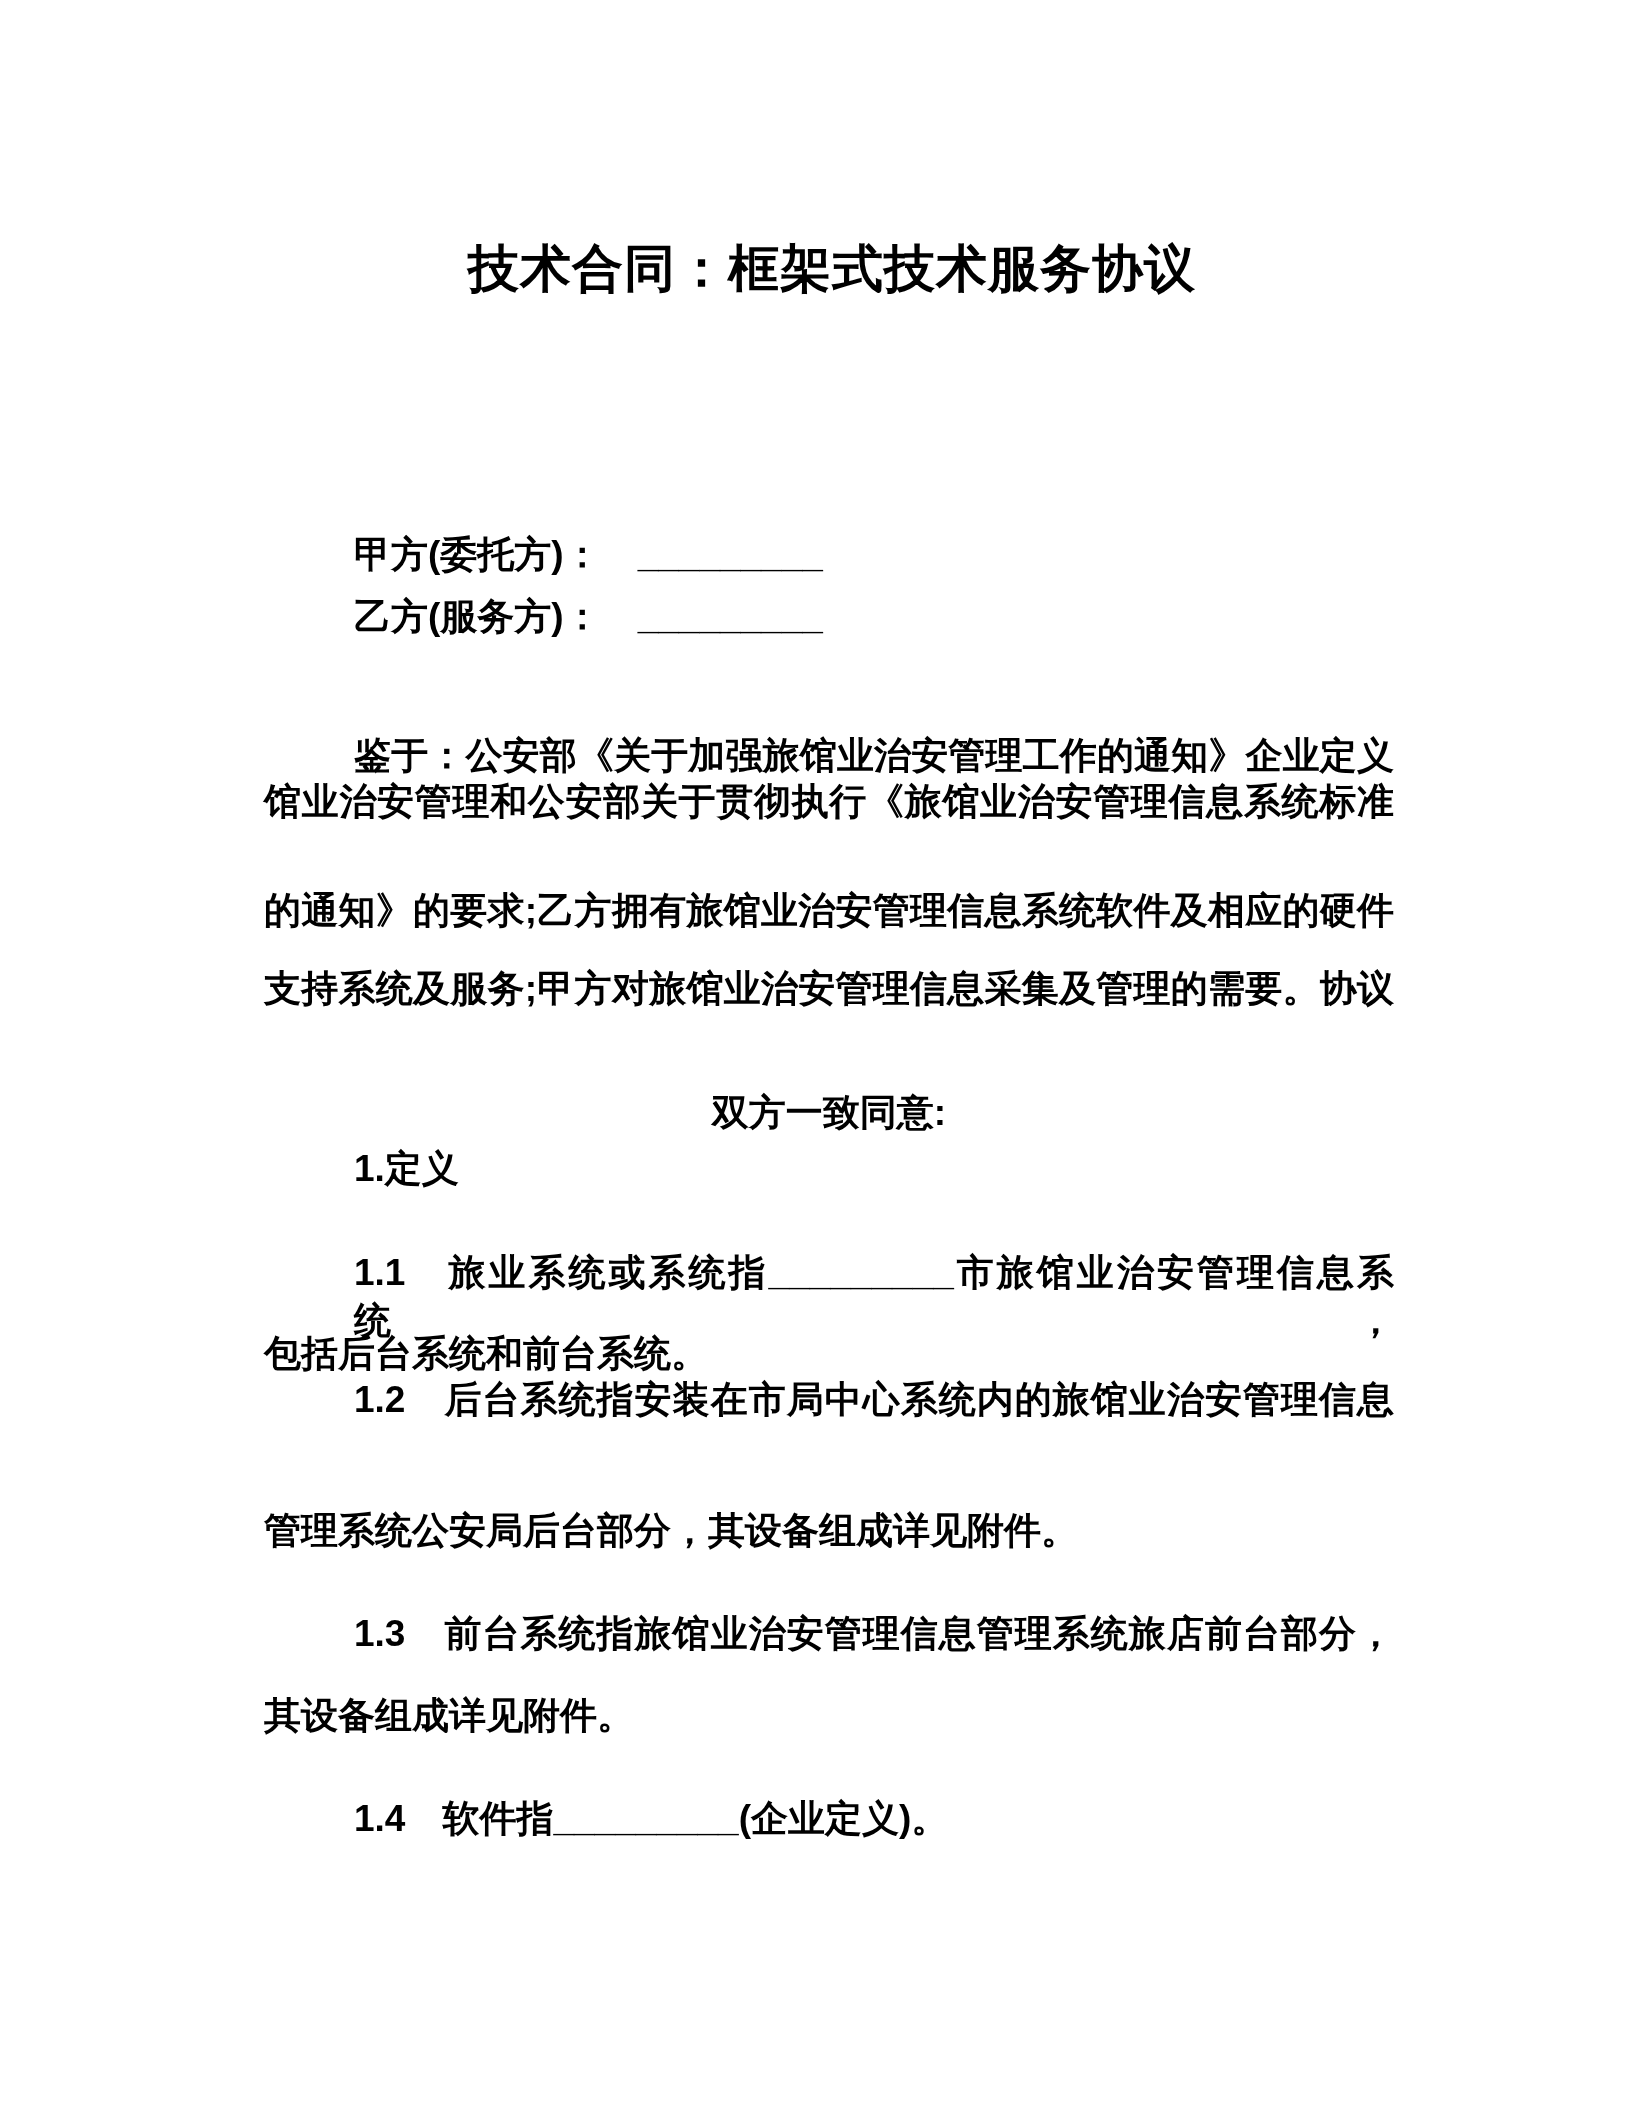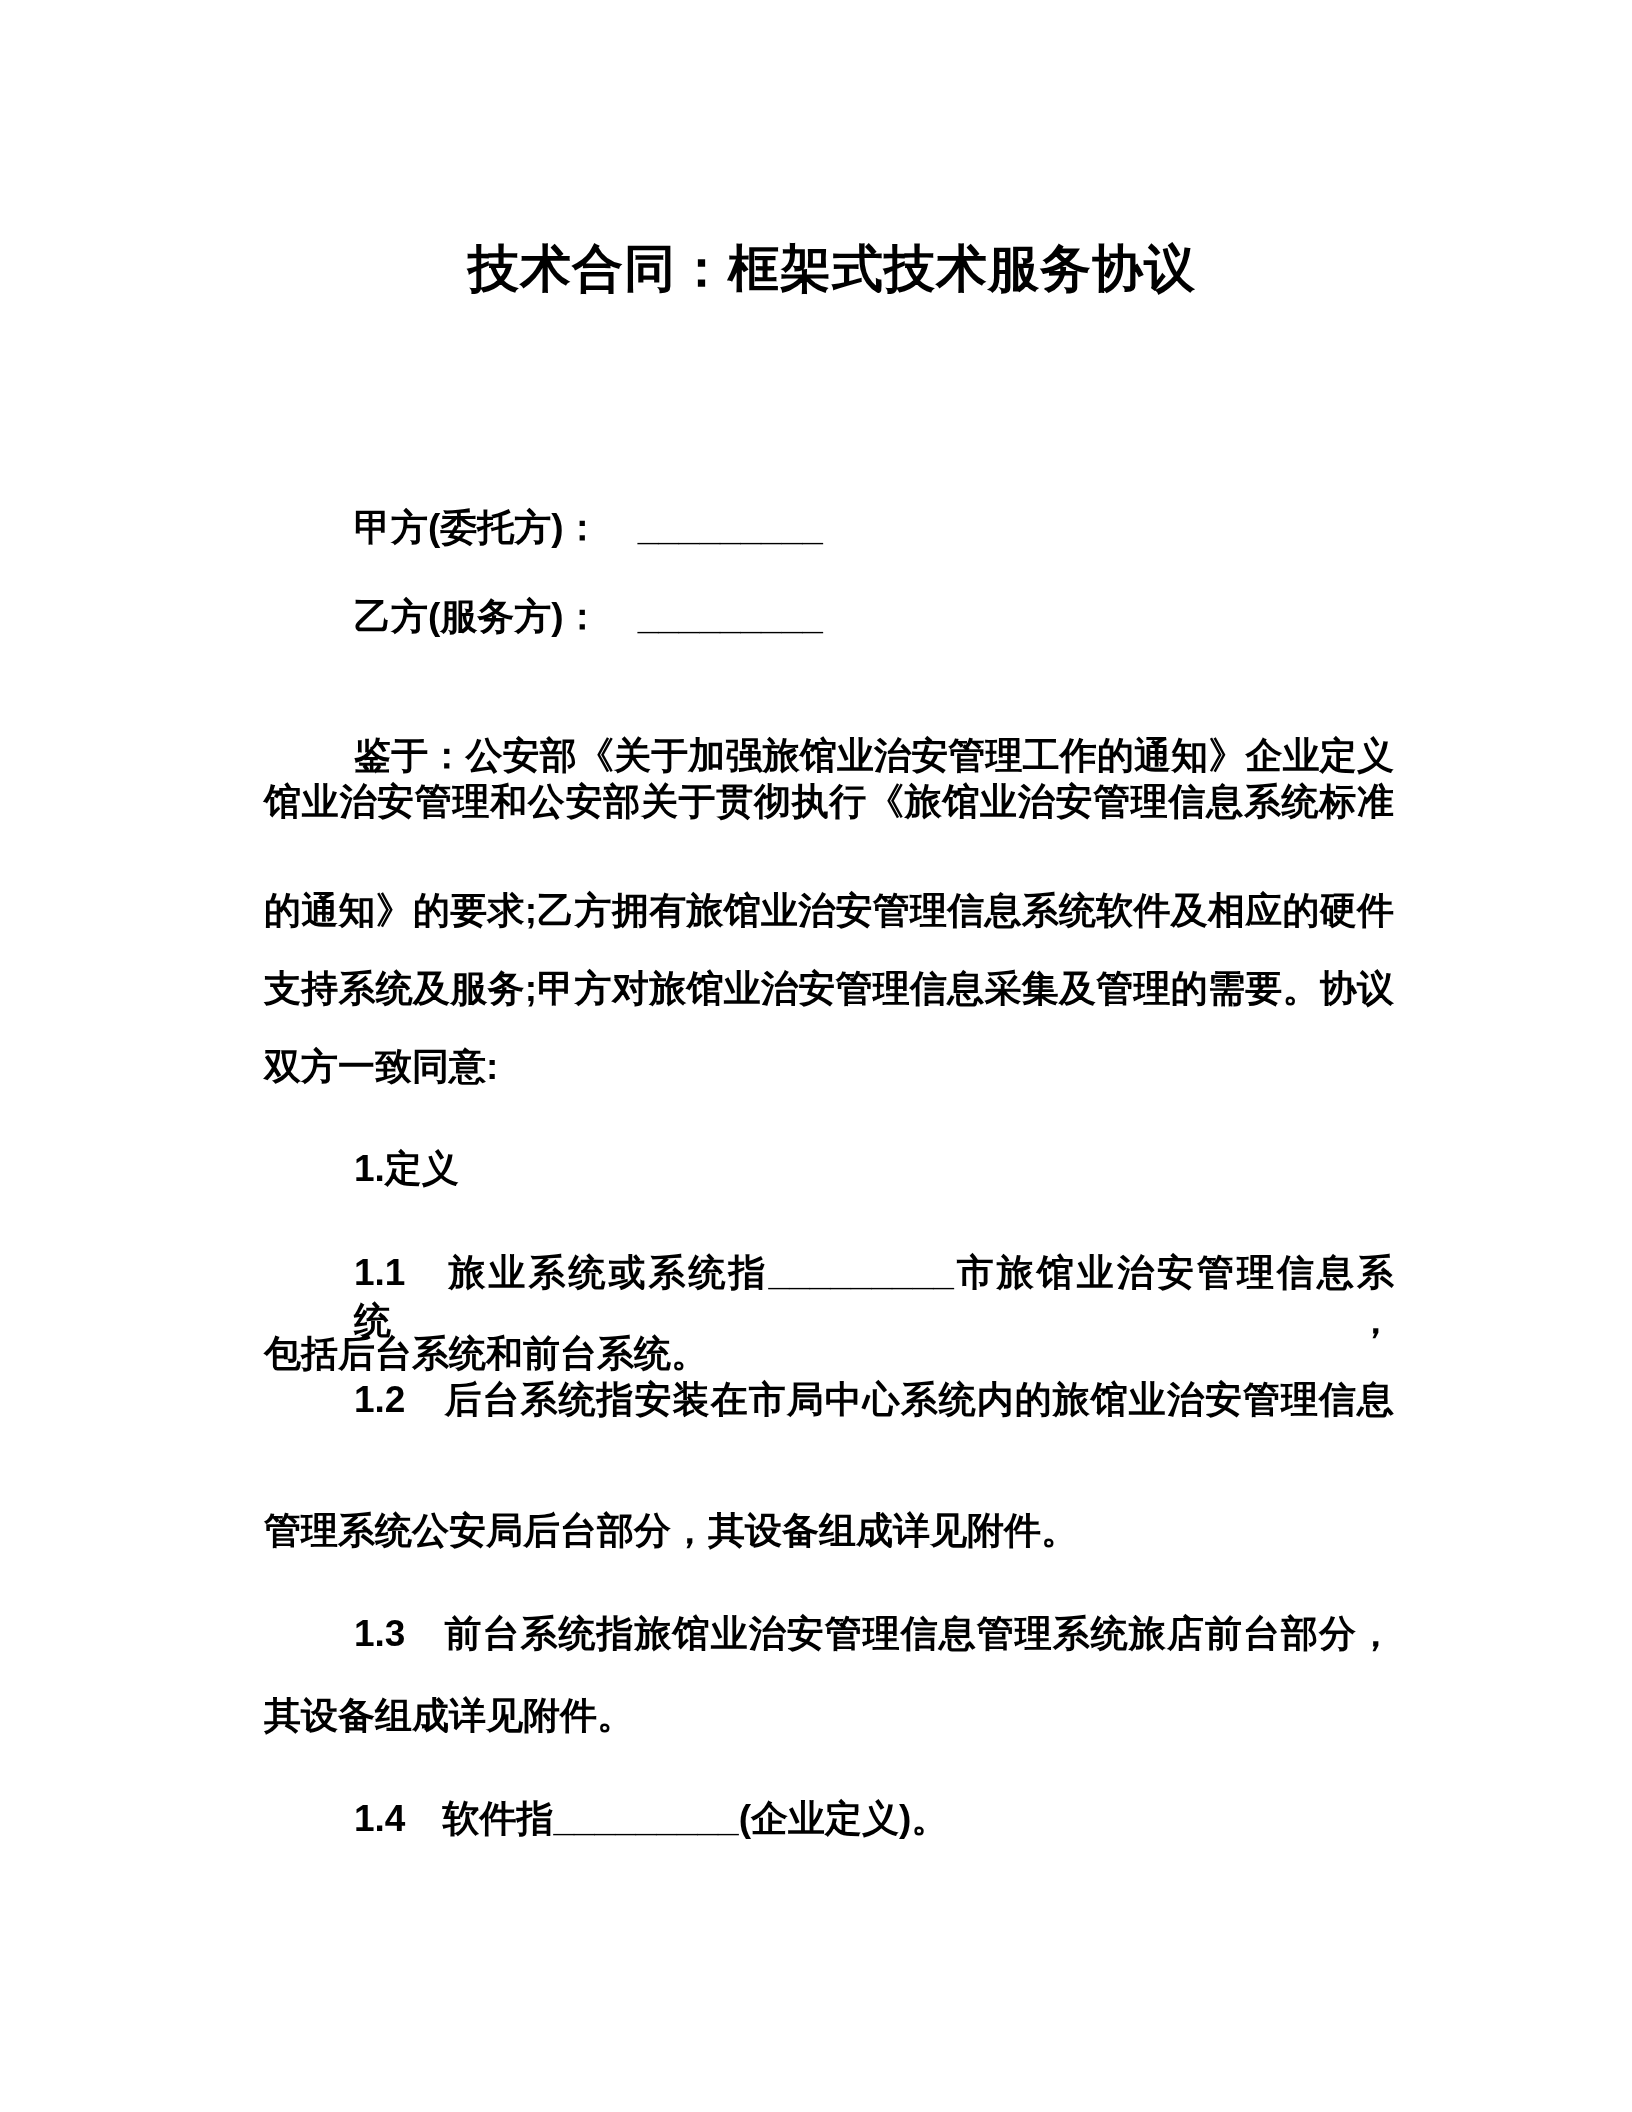--- a/index.html
+++ b/index.html
@@ -33,27 +33,27 @@
     white-space: pre;
   }
   .indent { padding-left: 98px; }
   .justify {
     white-space: normal;
     text-align: justify;
     text-align-last: justify;
     overflow: hidden;
   }
   
-  .l-party-a  { top: 480px; }
+  .l-party-a  { top: 507px; }
   .l-party-b  { top: 569px; }
   .l-pre-1    { top: 708px; }
   .l-pre-2    { top: 754px; }
   .l-pre-3    { top: 863px; }
   .l-pre-4    { top: 941px; }
-  .l-pre-5    { top: 1019px; }
+  .l-pre-5    { top: 1065px; text-align: center; }
   .l-sec-1    { top: 1121px; }
   .l-11-1     { top: 1225px; }
   .l-11-2     { top: 1306px; }
   .l-12-1     { top: 1352px; }
   .l-12-2     { top: 1483px; }
   .l-13-1     { top: 1586px; }
   .l-13-2     { top: 1668px; }
   .l-14-1     { top: 1771px; }
 </style>
 </head>

